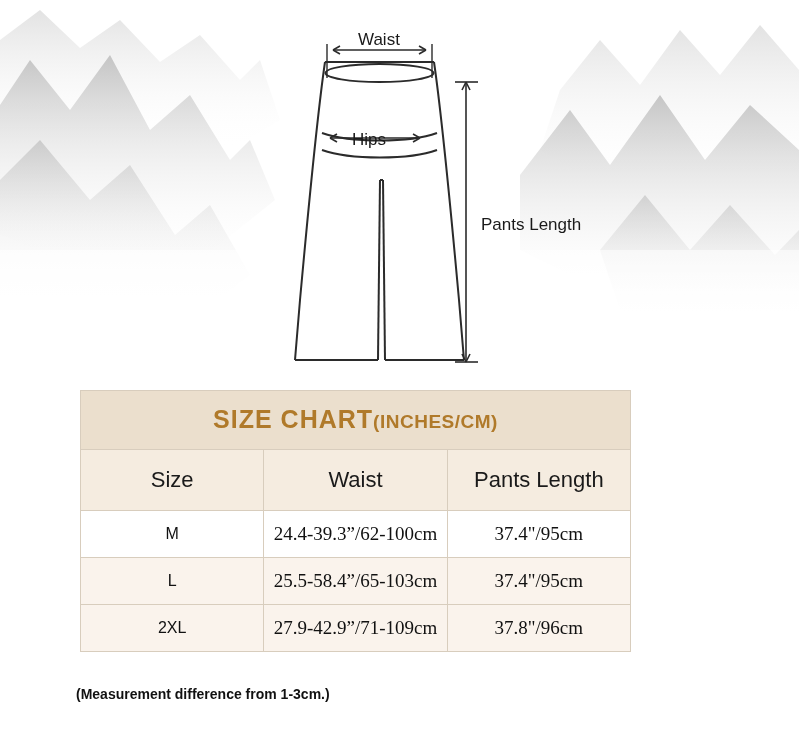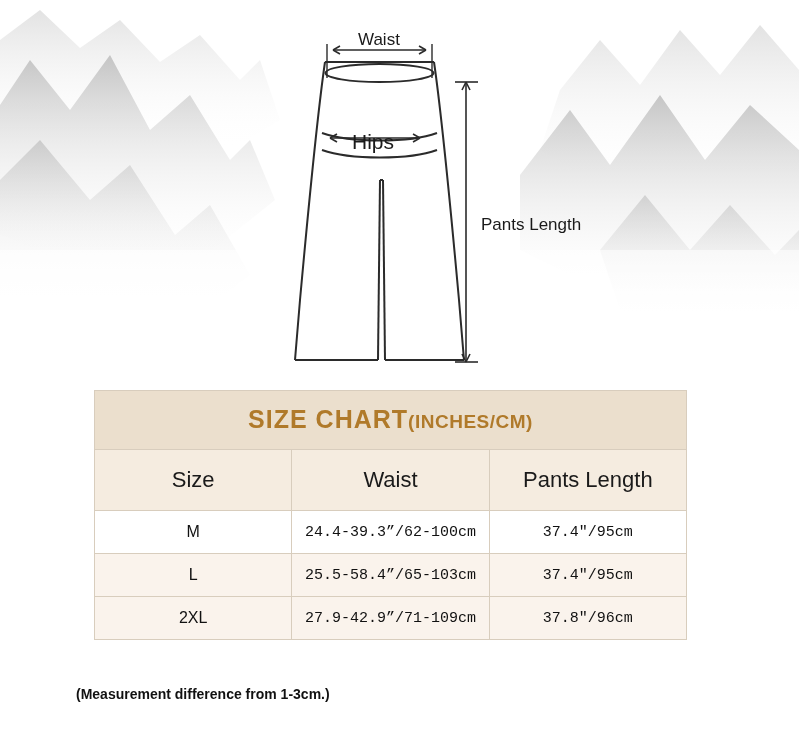--- a/index.html
+++ b/index.html
@@ -36,31 +36,31 @@
   }
   .illus svg { display: block; }
 
   .lbl {
     position: absolute;
     font-family: "Liberation Sans", sans-serif;
     color: #1a1a1a;
     white-space: nowrap;
   }
   .lbl-waist   { left: 358px; top: 30px;  font-size: 17px; }
-  .lbl-hips    { left: 352px; top: 130px; font-size: 21px; }
+  .lbl-hips    { left: 352px; top: 130px; font-size: 17px; }
   .lbl-length  { left: 481px; top: 215px; font-size: 17px; }
   .lbl-top-left  { left: 243px; top: -4px; font-size: 17px; font-weight: bold; color:#7a7a7a; }
   .lbl-top-right { left: 438px; top: -4px; font-size: 17px; font-weight: bold; color:#7a7a7a; }
 
   
   .chart {
     position: absolute;
-    left: 94px;
+    left: 80px;
     top: 390px;
-    width: 593px;
+    width: 551px;
     border-collapse: collapse;
     table-layout: fixed;
   }
   .chart td, .chart th {
     border: 1px solid #d8cdbd;
     text-align: center;
     font-weight: normal;
   }
   .chart .title-cell {
     background: #ebdfcd;
@@ -82,24 +82,24 @@
     letter-spacing: 0.5px;
   }
   .chart thead.head-row td {
     background: #f5ece0;
     font-size: 22px;
     color: #1a1a1a;
     padding: 17px 0;
     font-weight: normal;
   }
   .chart tbody td {
-    font-size: 15px;
+    font-size: 19px;
     color: #111;
     padding: 12px 0;
-    font-family: Liberation Mono, monospace;
+    font-family: Liberation Serif, serif;
   }
   .chart tbody td.size-col {
     font-size: 16px;
     font-family: "Liberation Sans", sans-serif;
   }
   .chart tbody tr.odd td  { background: #ffffff; }
   .chart tbody tr.even td { background: #faf3ec; }
 
   .note {
     position: absolute;

